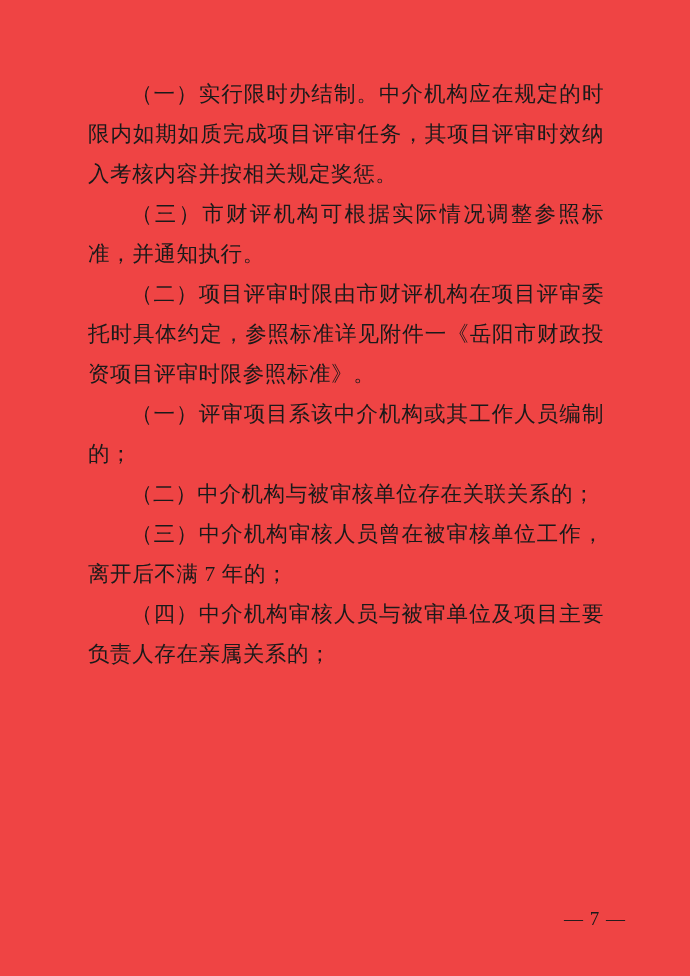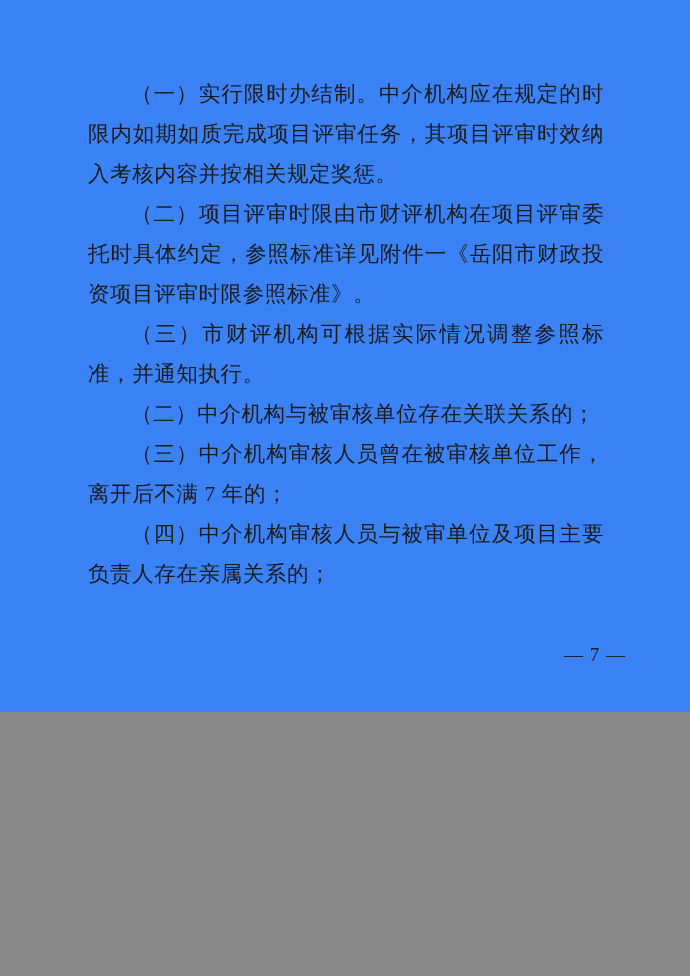--- a/index.html
+++ b/index.html
@@ -6,22 +6,22 @@
     margin: 0;
     padding: 0;
     background: #8a8a8a;
   }
   body {
     font-family: "Liberation Serif", "DejaVu Serif", serif;
   }
   .page {
     position: relative;
     width: 690px;
-    height: 712px;
-    background: #3b82f6;
+    height: 976px;
+    background: #ef4444;
     overflow: hidden;
     box-sizing: border-box;
   }
   .content {
     position: absolute;
     left: 88px;
     top: 74px;
     width: 516px;
   }
   .para {
@@ -49,24 +49,25 @@
     font-family: "Liberation Serif", "DejaVu Serif", serif;
   }
 </style>
 </head>
 <body>
 
 <div class="page">
   <div class="content">
 
     <p class="para">（一）实行限时办结制。中介机构应在规定的时限内如期如质完成项目评审任务，其项目评审时效纳入考核内容并按相关规定奖惩。</p>
+    <p class="para">（三）市财评机构可根据实际情况调整参照标准，并通知执行。</p>
     <p class="para">（二）项目评审时限由市财评机构在项目评审委托时具体约定，参照标准详见附件一《岳阳市财政投资项目评审时限参照标准》。</p>
-    <p class="para">（三）市财评机构可根据实际情况调整参照标准，并通知执行。</p>
 
 
+    <p class="para">（一）评审项目系该中介机构或其工作人员编制的；</p>
     <p class="para">（二）中介机构与被审核单位存在关联关系的；</p>
     <p class="para">（三）中介机构审核人员曾在被审核单位工作，离开后不满 7 年的；</p>
     <p class="para">（四）中介机构审核人员与被审单位及项目主要负责人存在亲属关系的；</p>
 
   </div>
 
   <div class="footer">— 7 —</div>
 </div>
 
 </body></html>

